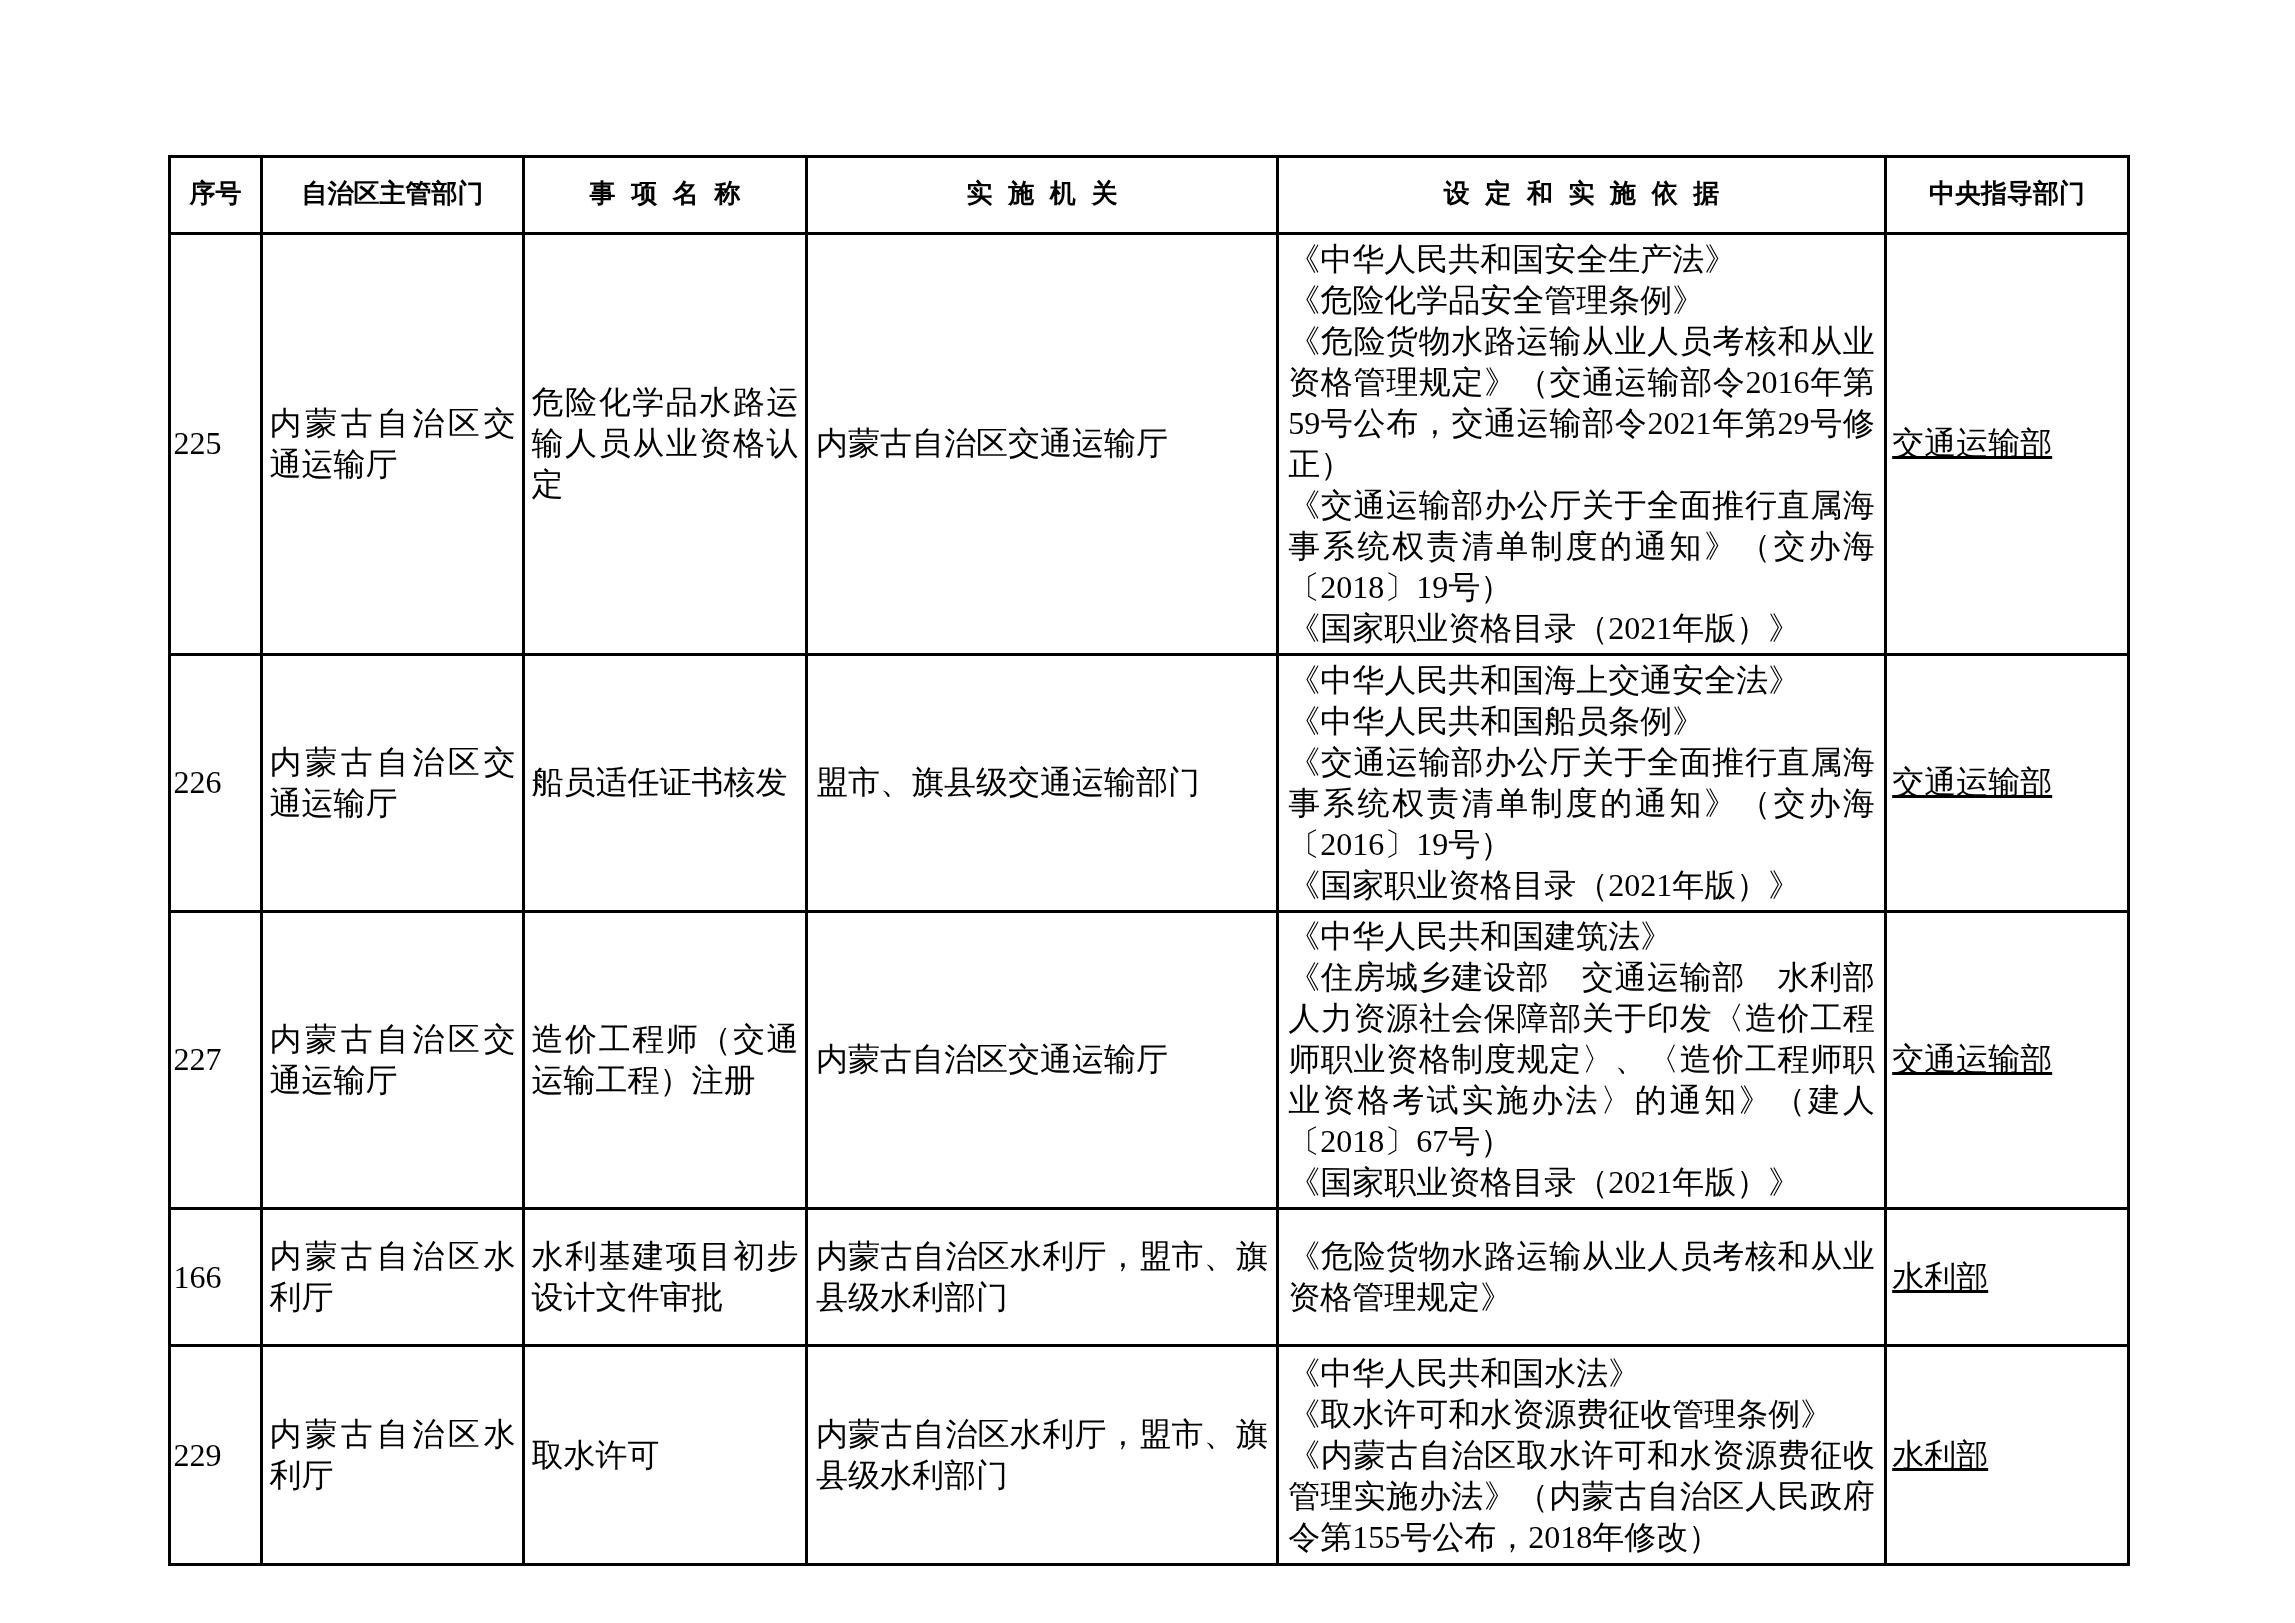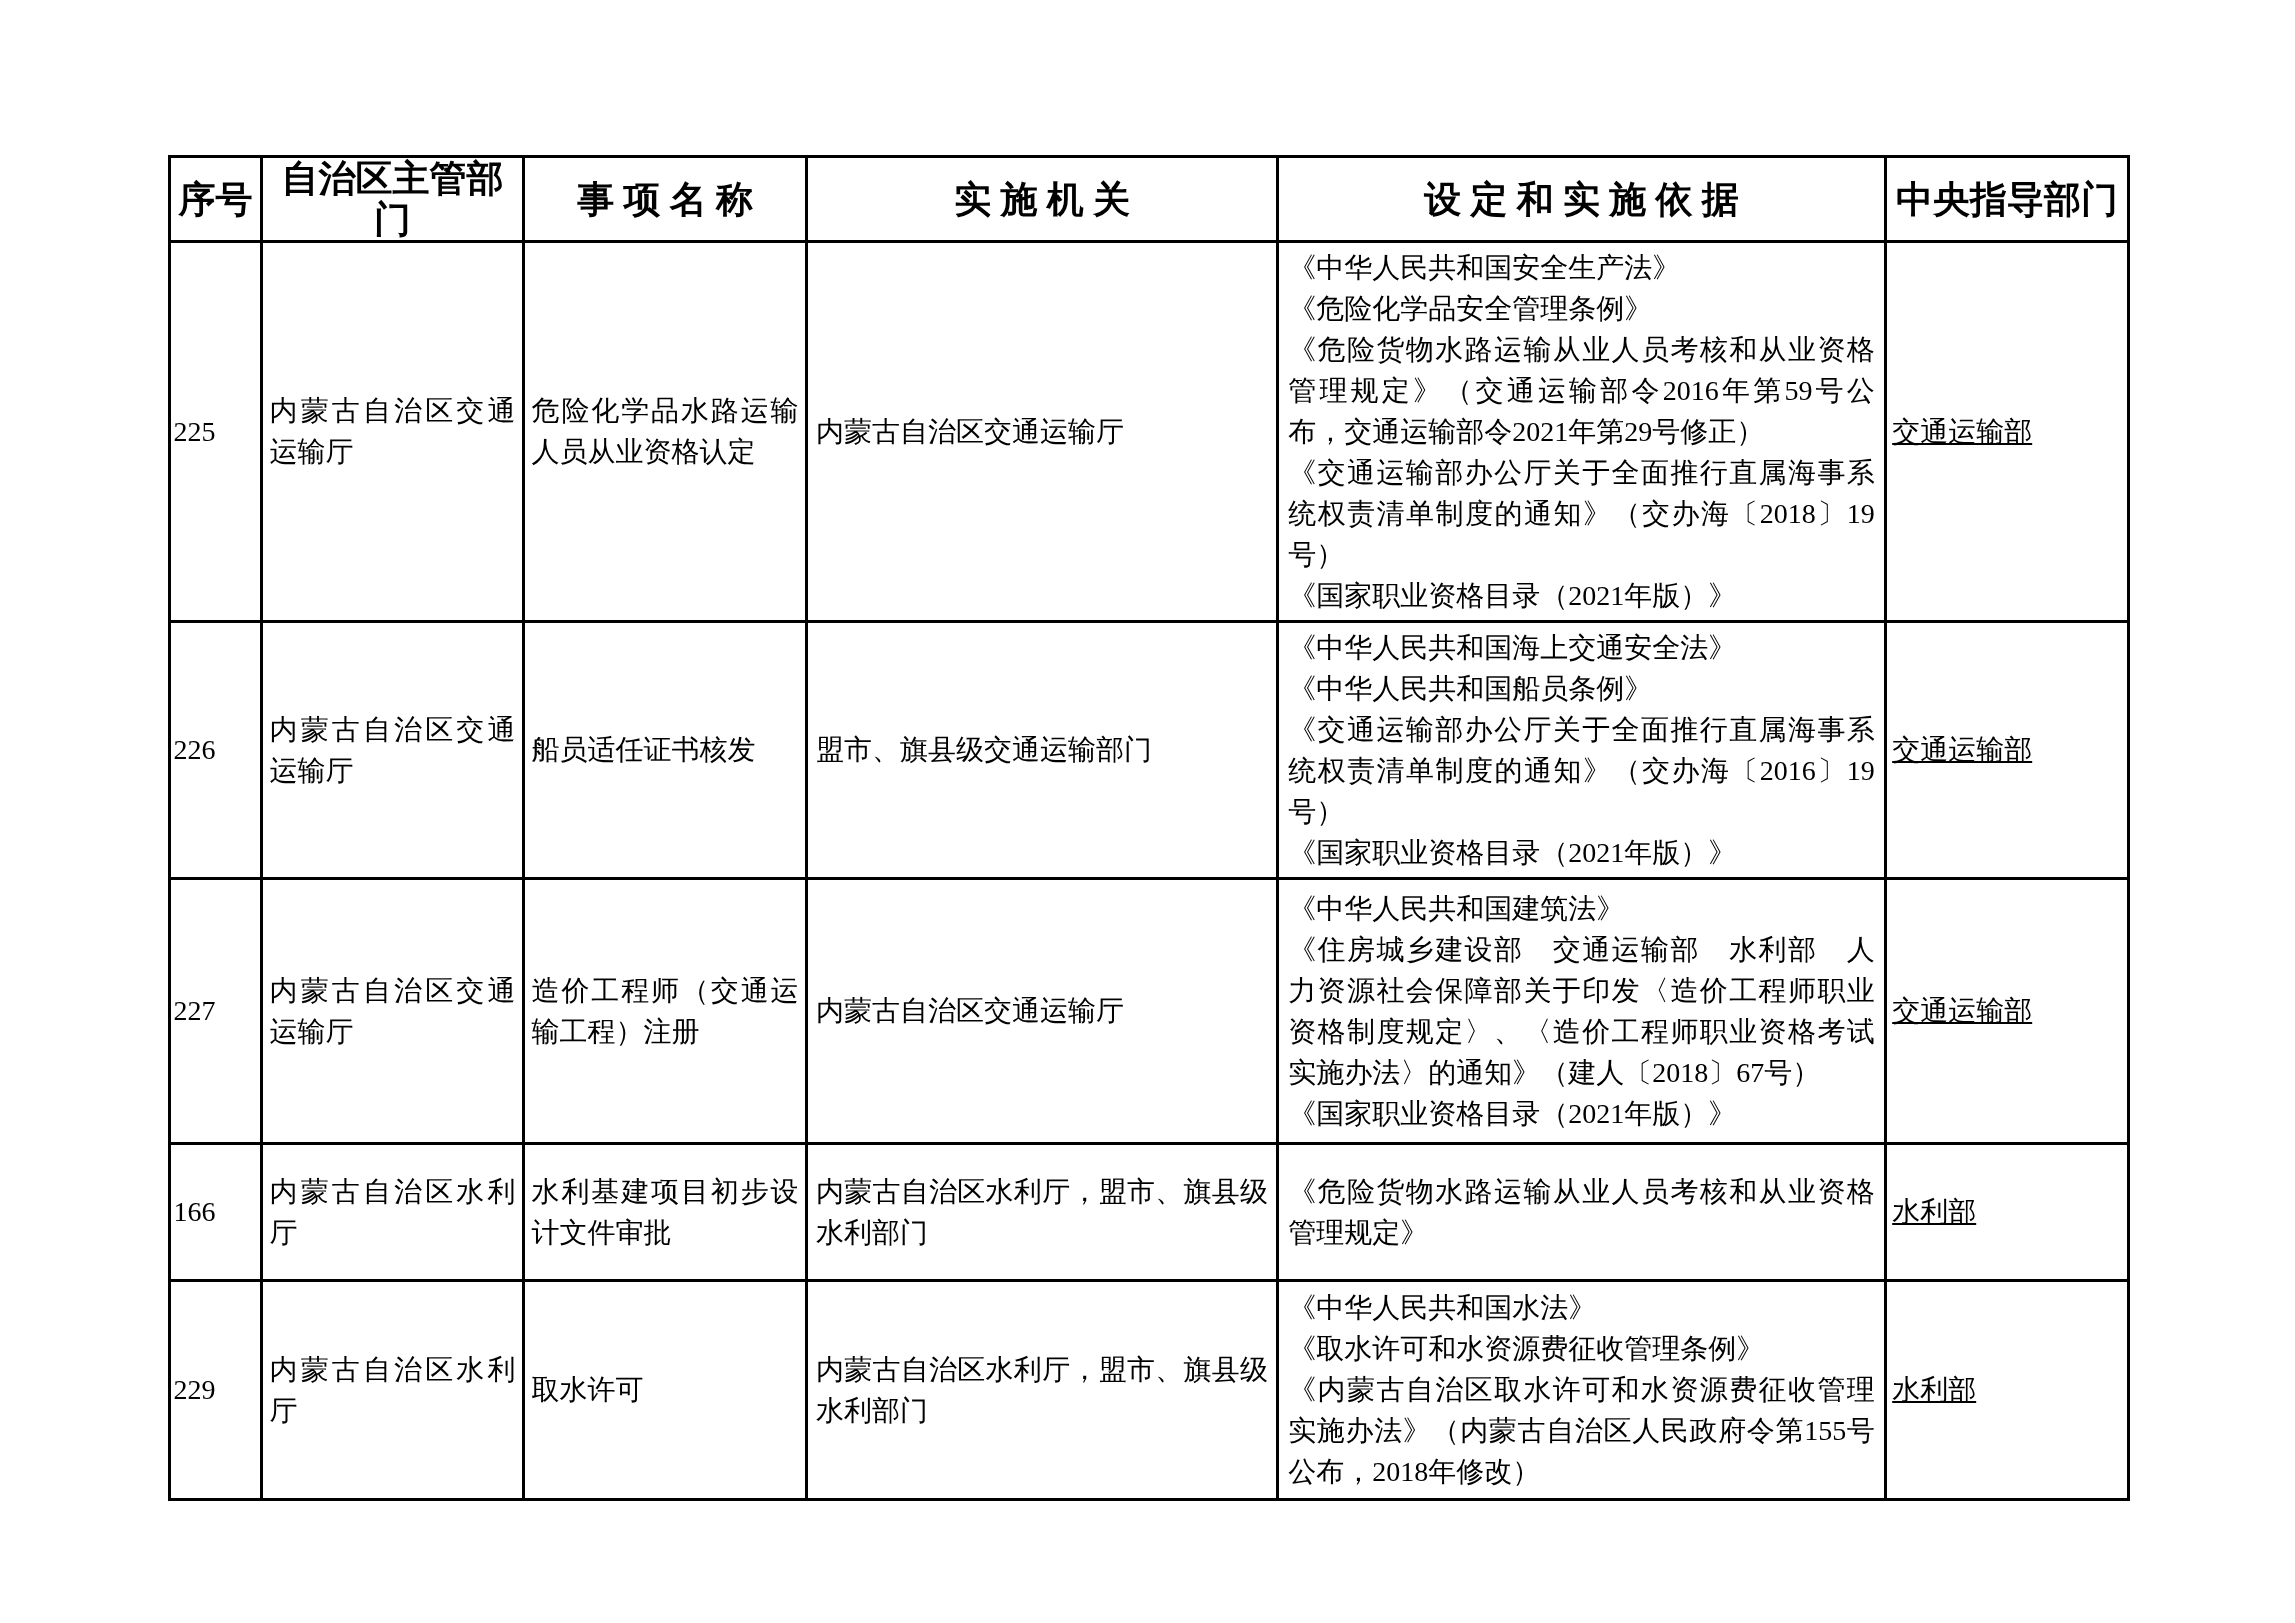--- a/index.html
+++ b/index.html
@@ -17,27 +17,27 @@
     left: 168px; top: 155px;
     width: 1959px;
     border-collapse: collapse;
     table-layout: fixed;
     border: 3.9px solid #000000;
   }
   .gov-table th, .gov-table td {
     border: 3.3px solid #000000;
     overflow: hidden;
     vertical-align: middle;
-    font-size: 28px;
+    font-size: 32px;
     line-height: 41px;
   }
   .gov-table thead th {
-    font-family: Liberation Serif, serif;
+    font-family: Liberation Mono, monospace;
     font-weight: bold;
-    font-size: 37px;
+    font-size: 26px;
     text-align: center;
     height: 77px;
     padding: 0 3.9px;
   }
   
   .gov-table tbody tr:nth-child(1) td { height: 358px; }
   .gov-table tbody tr:nth-child(2) td { height: 215px; }
   .gov-table tbody tr:nth-child(3) td { height: 265px; }
   .gov-table tbody tr:nth-child(4) td { height: 137px; }
   .gov-table tbody tr:nth-child(5) td { height: 219px; }

